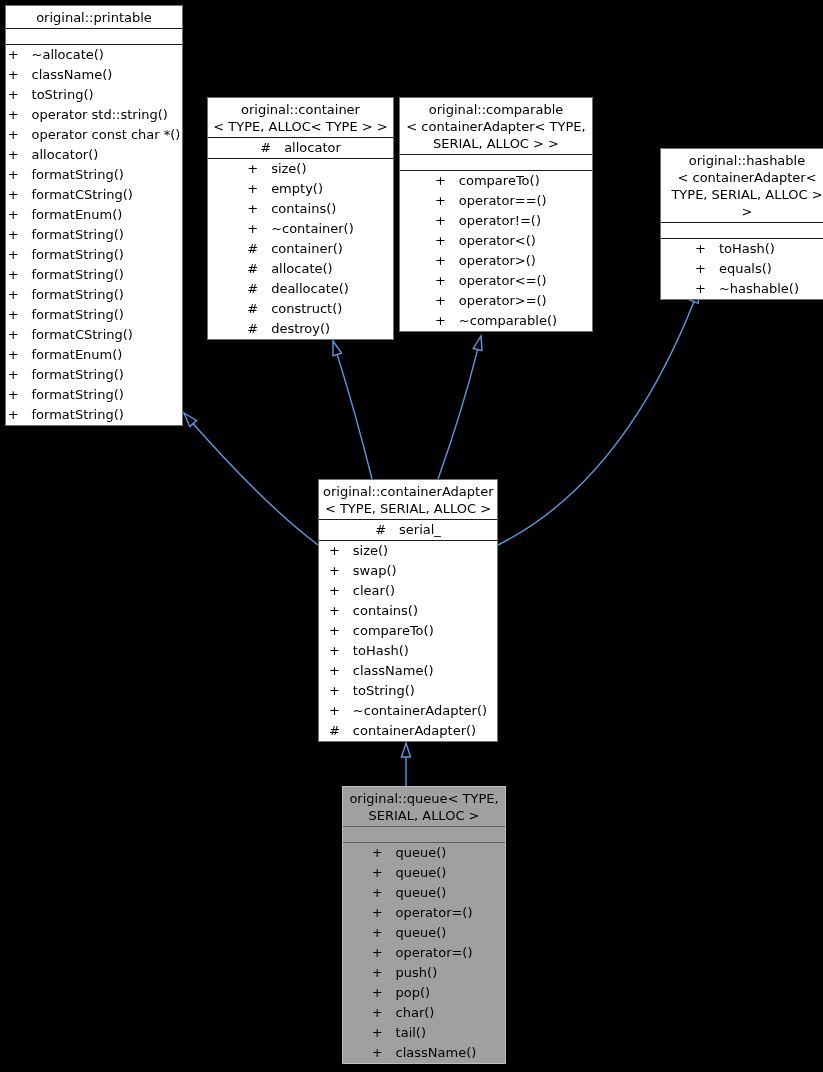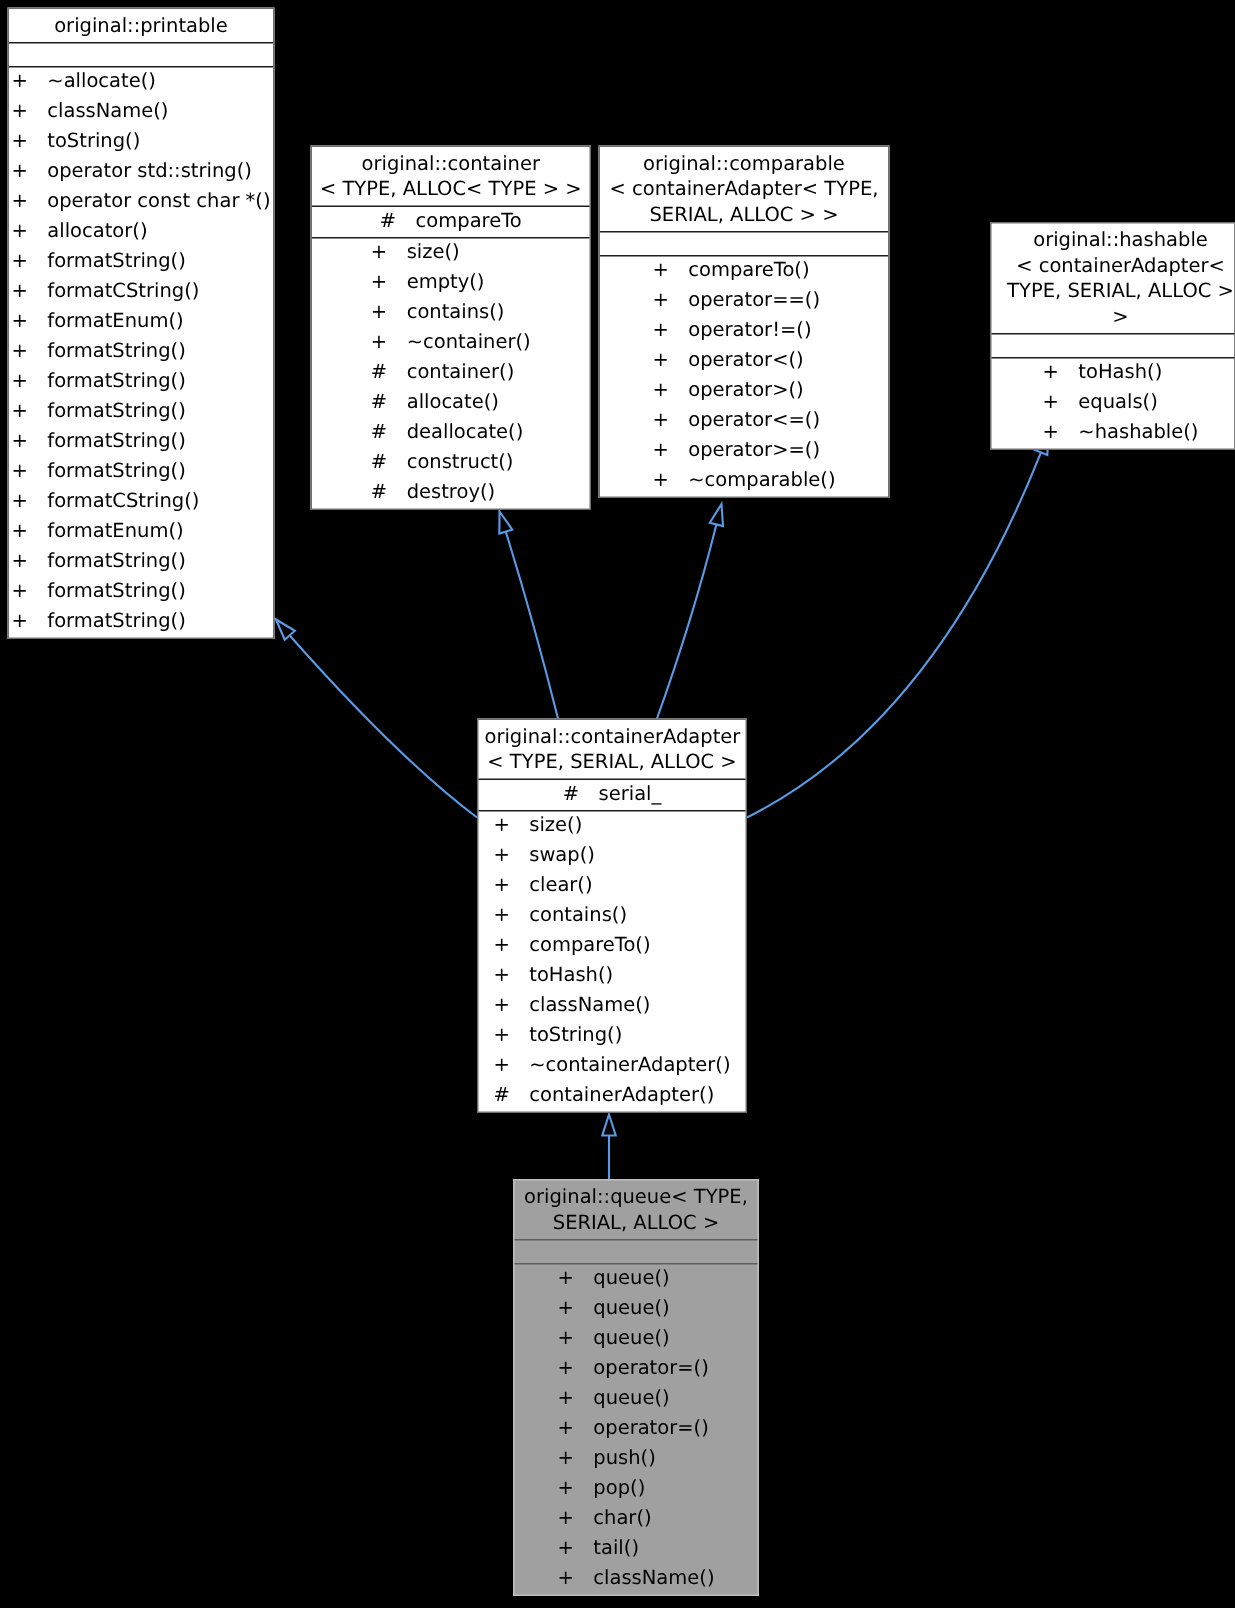--- a/index.html
+++ b/index.html
@@ -151,21 +151,21 @@
       </div>
   </div>
 
   <div class="uml-node" style="left:207px;top:97px;width:187px;">
     <div class="title">original::container
 &lt; TYPE, ALLOC&lt; TYPE &gt; &gt;</div>
     <div class="sec attrs">
 
     <div class="mrow">
         <span class="acc">#</span>
-        <span class="mn">compareTo</span>
+        <span class="mn">allocator</span>
       </div>
       </div>
     <div class="sec methods">
 
     <div class="mrow">
         <span class="acc">+</span>
         <span class="mn">size()</span>
       </div>
         <div class="mrow">
         <span class="acc">+</span>

